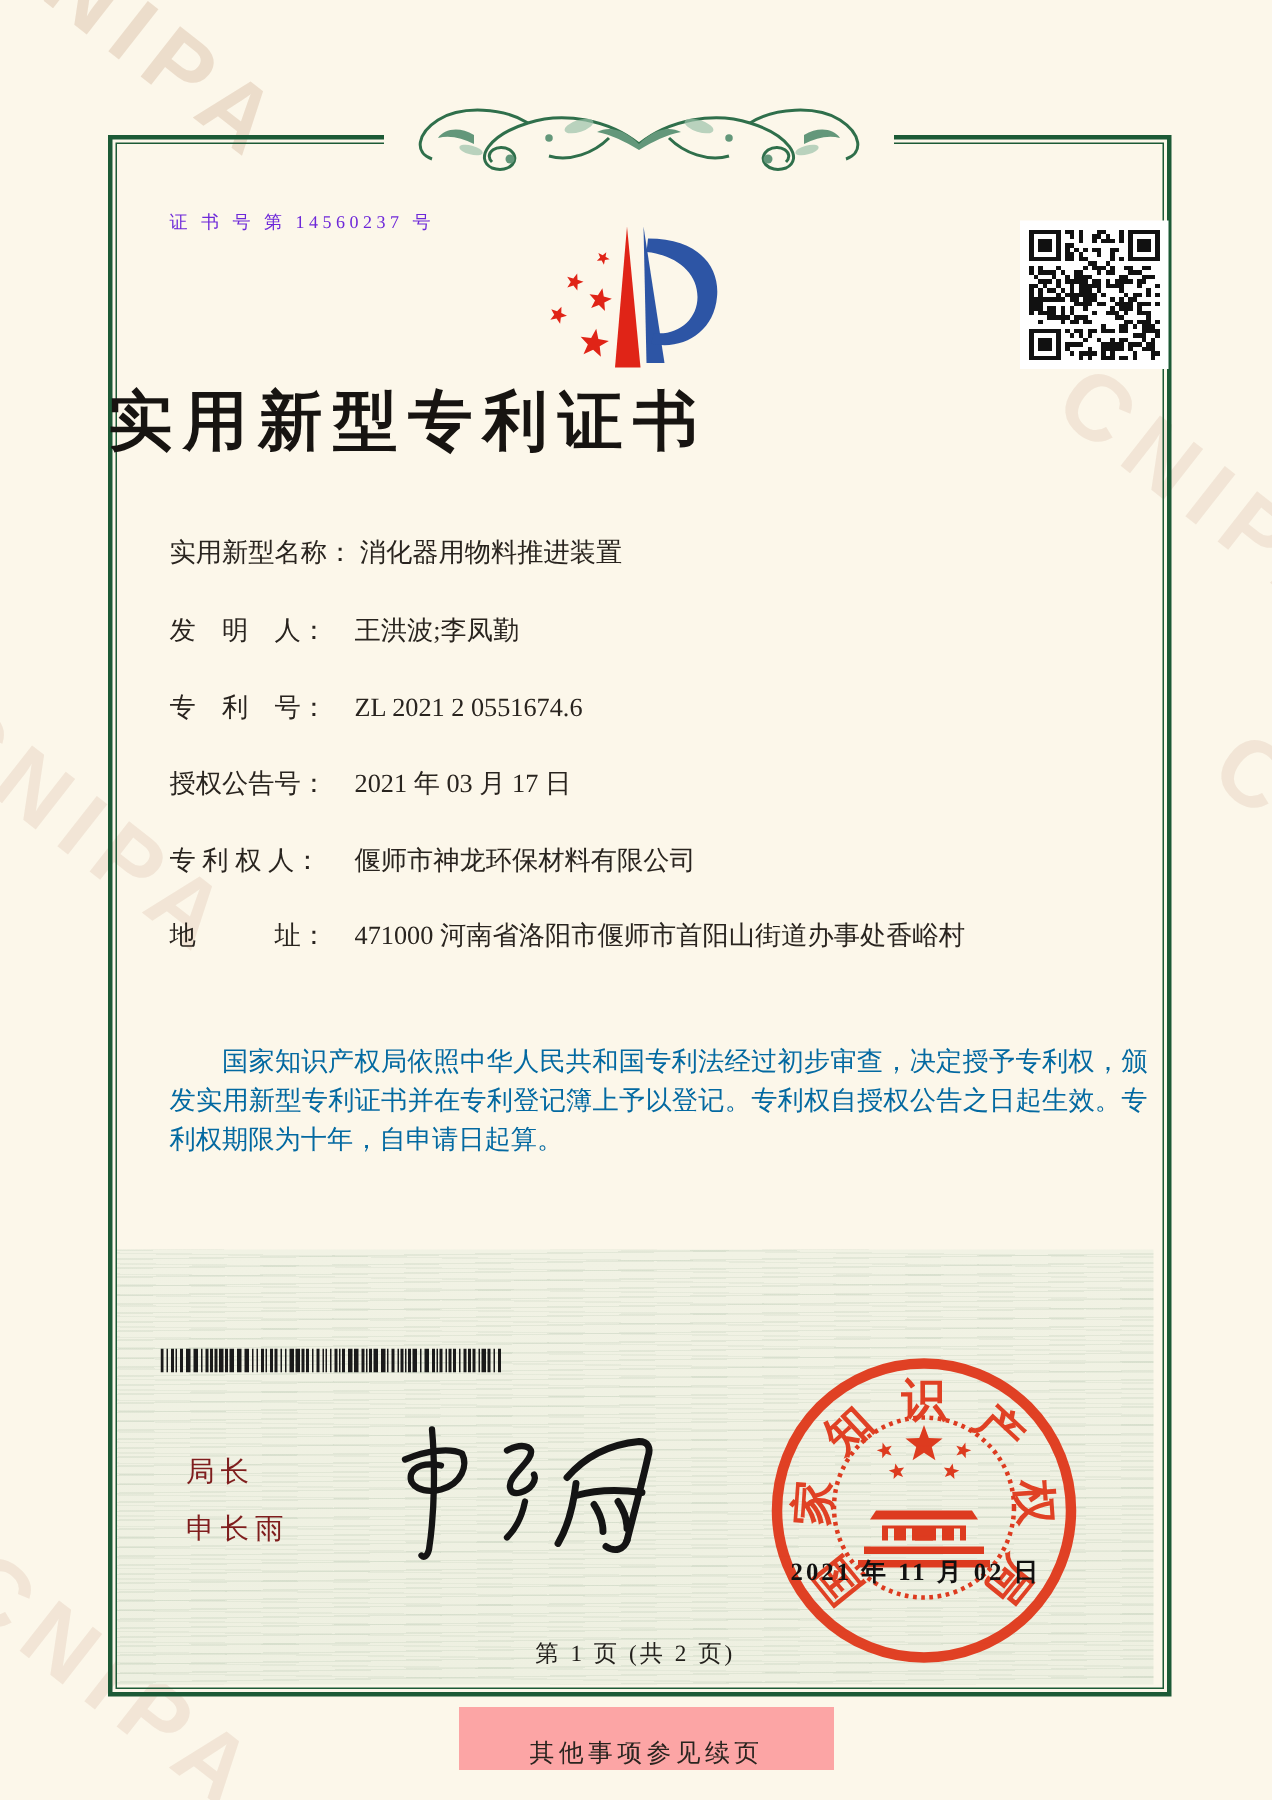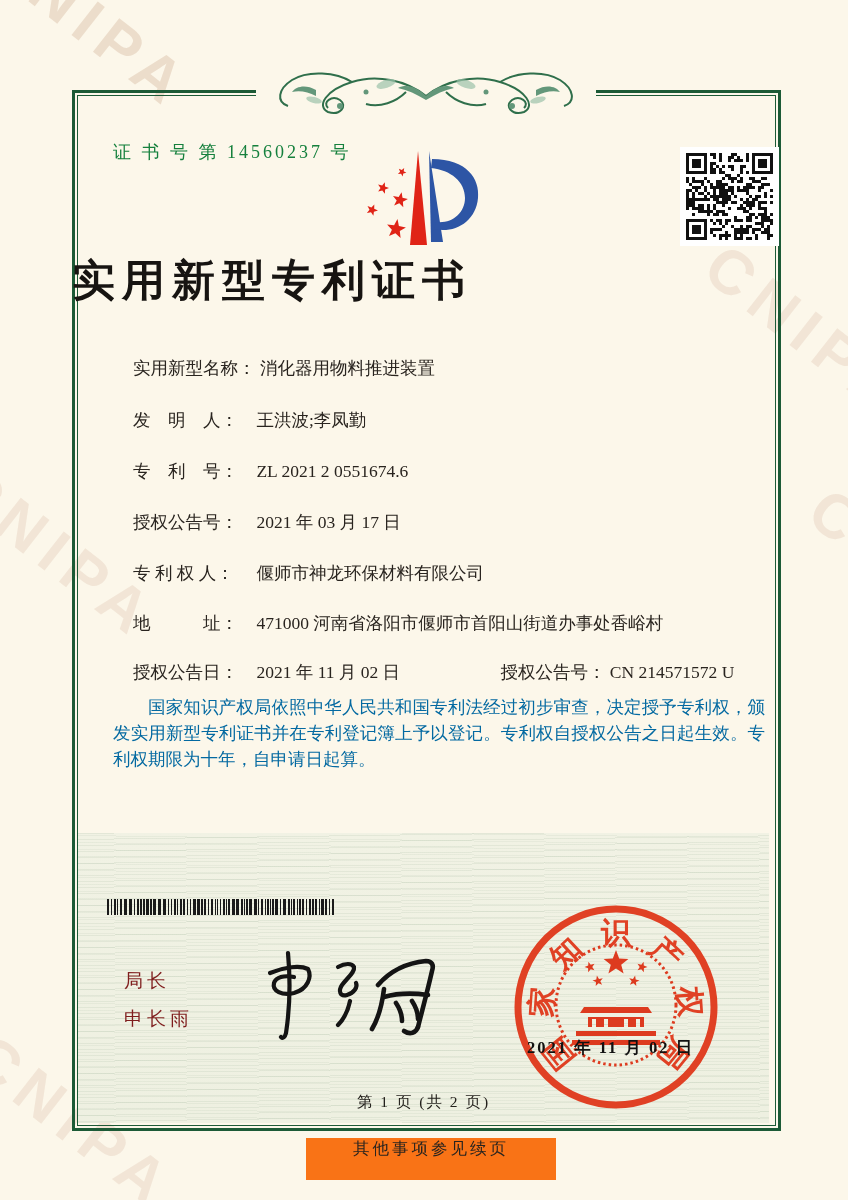--- a/index.html
+++ b/index.html
@@ -14,42 +14,42 @@
   .frame{position:absolute;left:72px;top:90px;width:703px;height:1035px;border:3px solid #1c5a36;}
   .frame-inner{position:absolute;left:2px;top:2px;right:2px;bottom:2px;border:1px solid #1c5a36;}
   
   .ornament{position:absolute;left:256px;top:62px;width:340px;height:58px;background:#fcf7ea;}
   
   .waves{position:absolute;left:78px;top:833px;width:691px;height:290px;
          background:
            repeating-linear-gradient(179.2deg, rgba(140,166,138,.14) 0 1px, transparent 1px 6px),
            repeating-linear-gradient(0.8deg, rgba(140,166,138,.10) 0 1px, transparent 1px 7px),
            linear-gradient(#f1f2e4,#eef0e1);}
-  .cert-no{position:absolute;left:113px;top:140px;font-size:18px;letter-spacing:3px;color:#15803d;}
+  .cert-no{position:absolute;left:113px;top:140px;font-size:12px;letter-spacing:3px;color:#6d28d9;}
   .logo{position:absolute;left:346px;top:142px;width:150px;height:112px;}
   .qr{position:absolute;left:680px;top:147px;width:99px;height:99px;background:#fff;}
   .title{position:absolute;left:72px;top:252px;width:703px;text-align:left;font-size:43px;
          font-weight:bold;letter-spacing:7px;color:#171411;}
   .row{position:absolute;left:113px;width:652px;font-size:17.5px;color:#29241f;white-space:nowrap;}
-  .row .lab{display:inline-block;min-width:119px;margin-left:20px;}
+  .row .lab{display:inline-block;min-width:119px;}
   .row .lab2{margin-left:96px;}
   .paras{position:absolute;left:113px;top:694px;width:652px;font-size:17.5px;line-height:26px;
          text-align:justify;color:#0369a1;}
   .paras p{margin:0;text-indent:2em;}
   .barcode{position:absolute;left:107px;top:899px;width:230px;height:16px;}
   .signer{position:absolute;left:124px;font-size:19px;letter-spacing:4px;
           font-family:"Liberation Sans","DejaVu Sans",sans-serif;color:#7f1d1d;}
   .signature{position:absolute;left:250px;top:945px;width:200px;height:100px;}
   .seal{position:absolute;left:510px;top:901px;width:212px;height:212px;opacity:.96;}
   .seal-date{position:absolute;left:527px;top:1037px;width:185px;font-size:16.5px;font-weight:bold;
              letter-spacing:2px;color:#111;white-space:nowrap;}
   .page-footer{position:absolute;left:72px;top:1092px;width:703px;text-align:center;
                font-size:15.5px;letter-spacing:2px;color:#23201c;}
-  .cont-box{position:absolute;left:306px;top:1138px;width:250px;height:42px;background:#f97316;
-            display:flex;align-items:flex-start;justify-content:center;font-size:16.5px;
+  .cont-box{position:absolute;left:306px;top:1138px;width:250px;height:42px;background:#fca5a5;
+            display:flex;align-items:flex-end;justify-content:center;font-size:16.5px;
             letter-spacing:3px;color:#29241f;}
 </style>
 </head>
 <body>
 
 <div class="page">
 
   <div class="wm" style="left:-30px;top:-14px;">CNIPA</div>
   <div class="wm light" style="left:688px;top:296px;">CNIPA</div>
   <div class="wm light" style="left:-64px;top:516px;">CNIPA</div>
@@ -445,26 +445,20 @@
     <span>2021 年 03 月 17 日</span>
   </div>
   <div class="row" style="top:561px;">
     <span class="lab">专 利 权 人：</span>
     <span>偃师市神龙环保材料有限公司</span>
   </div>
   <div class="row" style="top:611px;">
     <span class="lab">地　　　址：</span>
     <span>471000 河南省洛阳市偃师市首阳山街道办事处香峪村</span>
   </div>
-  <div class="row" style="top:660px;">
-    <span class="lab">授权公告日：</span>
-    <span>2021 年 11 月 02 日</span>
-    <span class="lab2">授权公告号：</span>
-    <span>CN 214571572 U</span>
-  </div>
 
   <div class="paras">
     <p>国家知识产权局依照中华人民共和国专利法经过初步审查，决定授予专利权，颁发实用新型专利证书并在专利登记簿上予以登记。专利权自授权公告之日起生效。专利权期限为十年，自申请日起算。</p>
   </div>
 
   <div class="barcode">
     <svg id="bc-svg" width="230" height="16">
         <rect x="0" y="0" width="2" height="16" fill="#1a1a1a"></rect>
         <rect x="4" y="0" width="1" height="16" fill="#1a1a1a"></rect>
         <rect x="7" y="0" width="2" height="16" fill="#1a1a1a"></rect>

